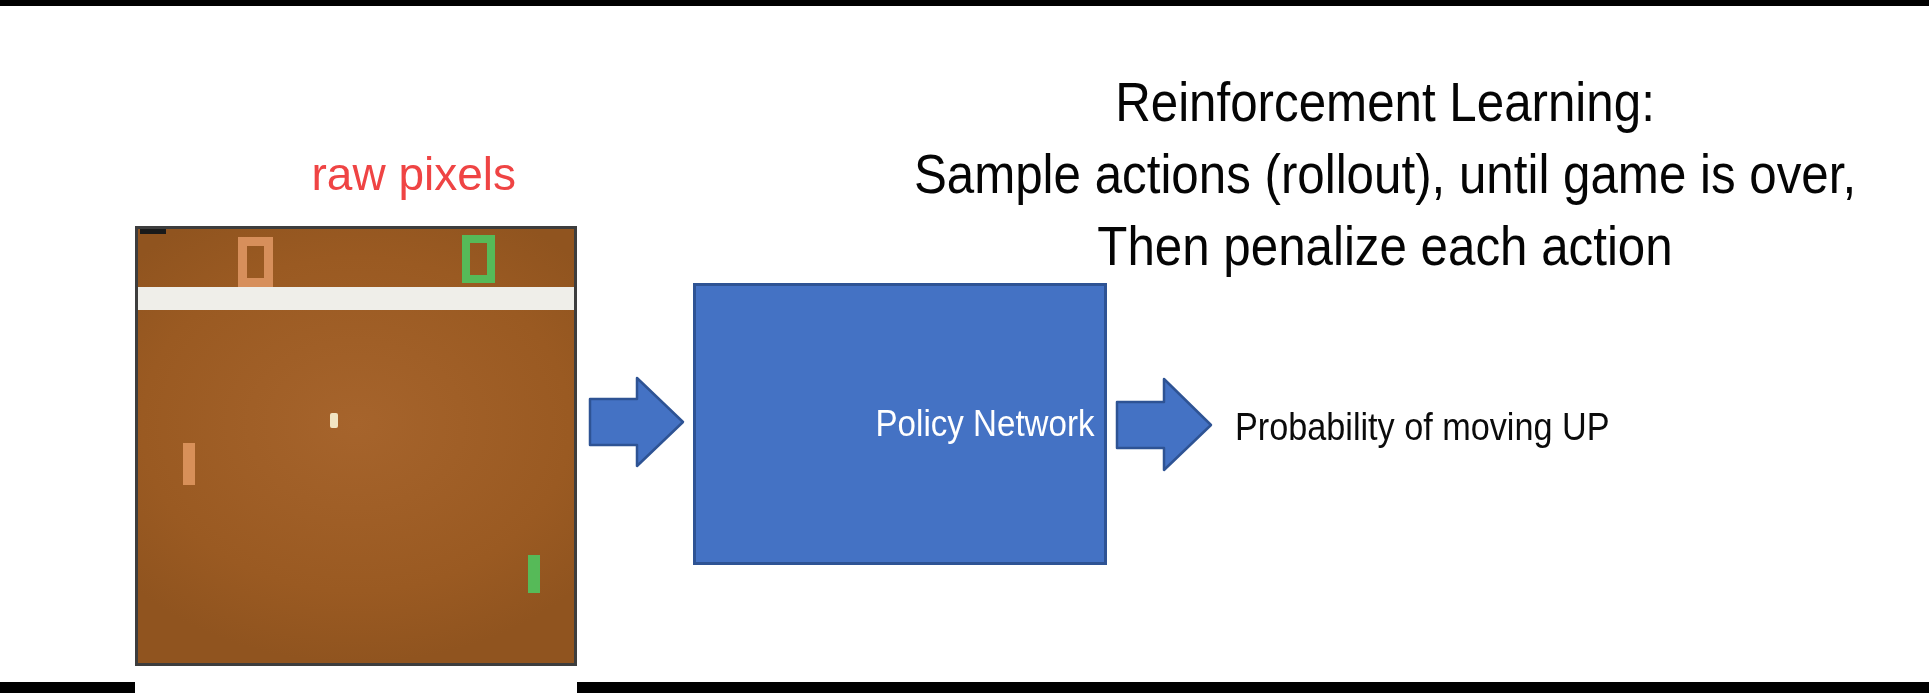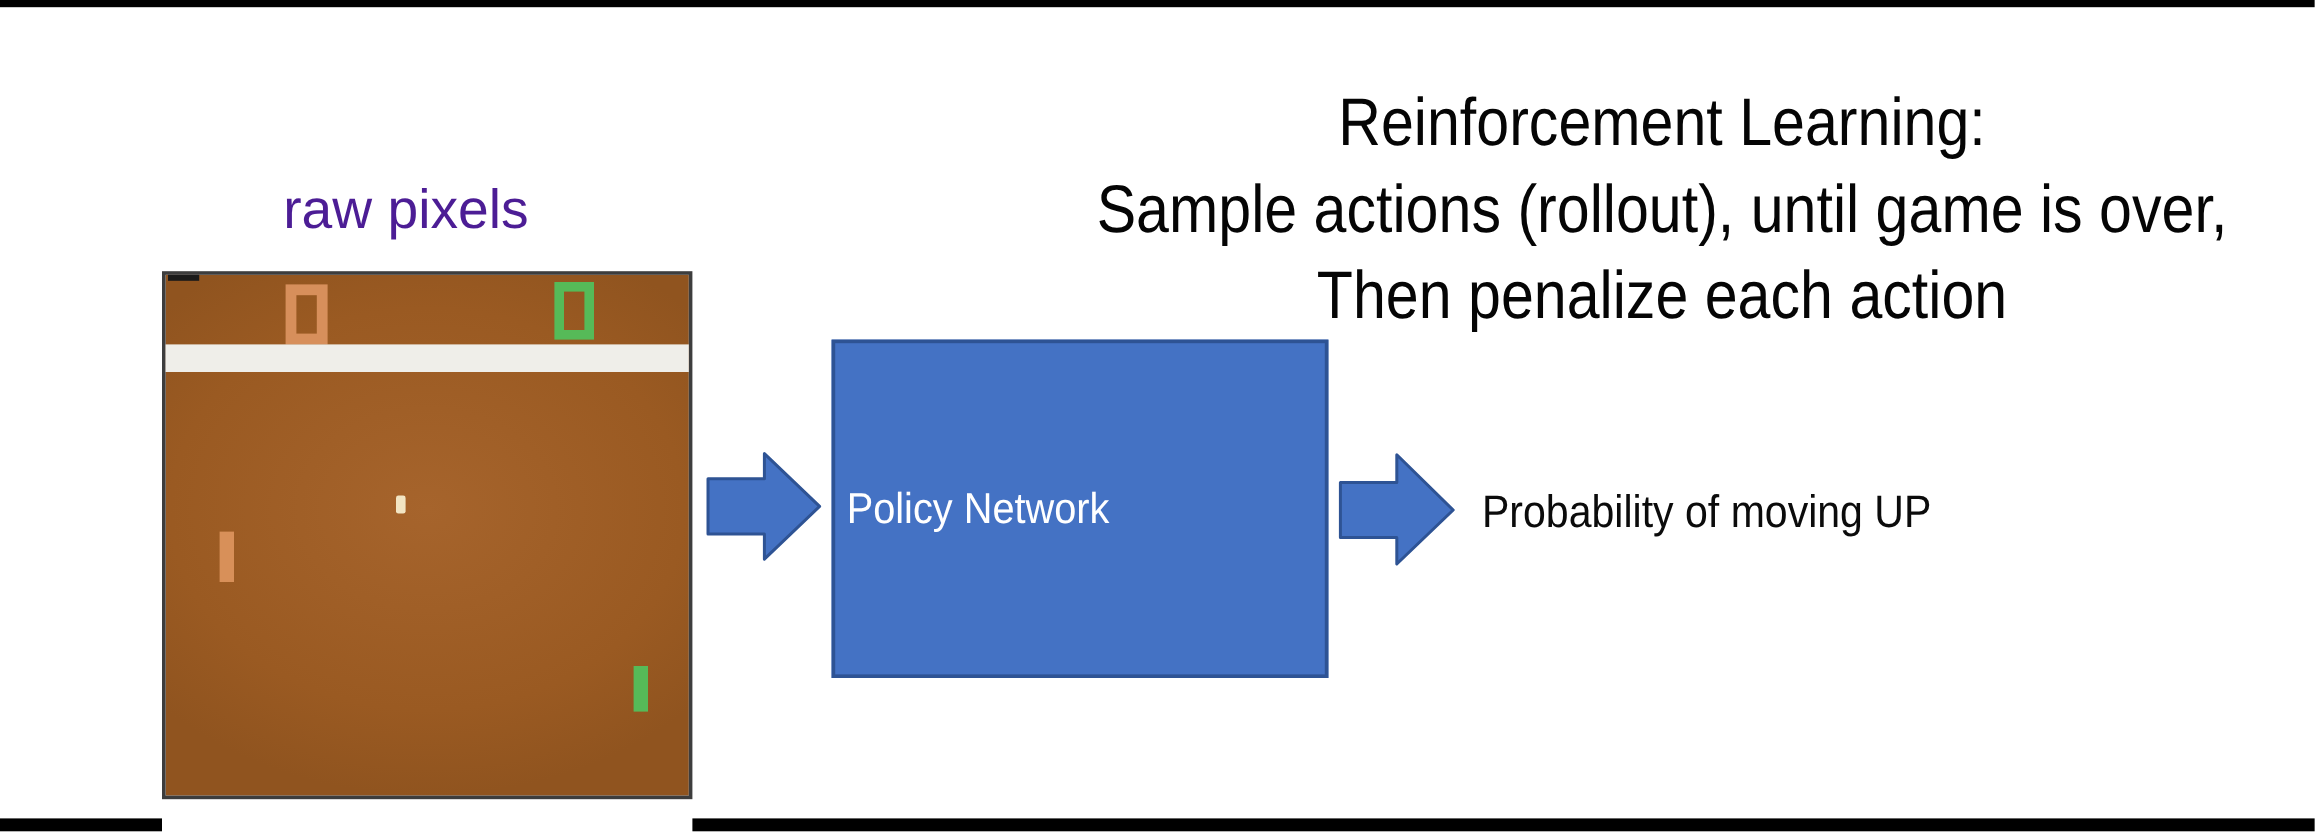--- a/index.html
+++ b/index.html
@@ -15,23 +15,23 @@
   .abs { position: absolute; }
 
   
   .top-bar    { left: 0; top: 0; width: 1929px; height: 6px; background: #000; }
   .bottom-bar-left  { left: 0;   top: 682px; width: 135px;  height: 11px; background: #000; }
   .bottom-bar-right { left: 577px; top: 682px; width: 1352px; height: 11px; background: #000; }
 
   
   .raw-pixels-label {
     left: 236px; top: 148px; width: 280px;
-    text-align: left;
+    text-align: right;
     font-size: 46px; line-height: 52px;
-    color: #4c1d95;
+    color: #ef4444;
     white-space: nowrap;
   }
 
   
   .game {
     left: 135px; top: 226px; width: 442px; height: 440px;
     box-sizing: border-box;
     border: 3px solid #3d3d3d;
     background: radial-gradient(ellipse 70% 55% at 50% 45%, #a6642c 0%, #9a5a22 70%, #90541f 100%);
   }
@@ -52,21 +52,21 @@
   
   .arrow-left  { left: 588px;  top: 376px; width: 98px; height: 92px; }
   .arrow-right { left: 1115px; top: 377px; width: 99px; height: 95px; }
 
   
   .policy-box {
     left: 693px; top: 283px; width: 414px; height: 282px;
     box-sizing: border-box;
     background: #4472c4;
     border: 3px solid #2e5394;
-    display: flex; align-items: center; justify-content: flex-start;
+    display: flex; align-items: center; justify-content: flex-end;
   }
   .policy-label {
     color: #ffffff;
     font-size: 36px;
     transform: scaleX(0.92);
     transform-origin: center center;
     white-space: nowrap;
   }
 
   

